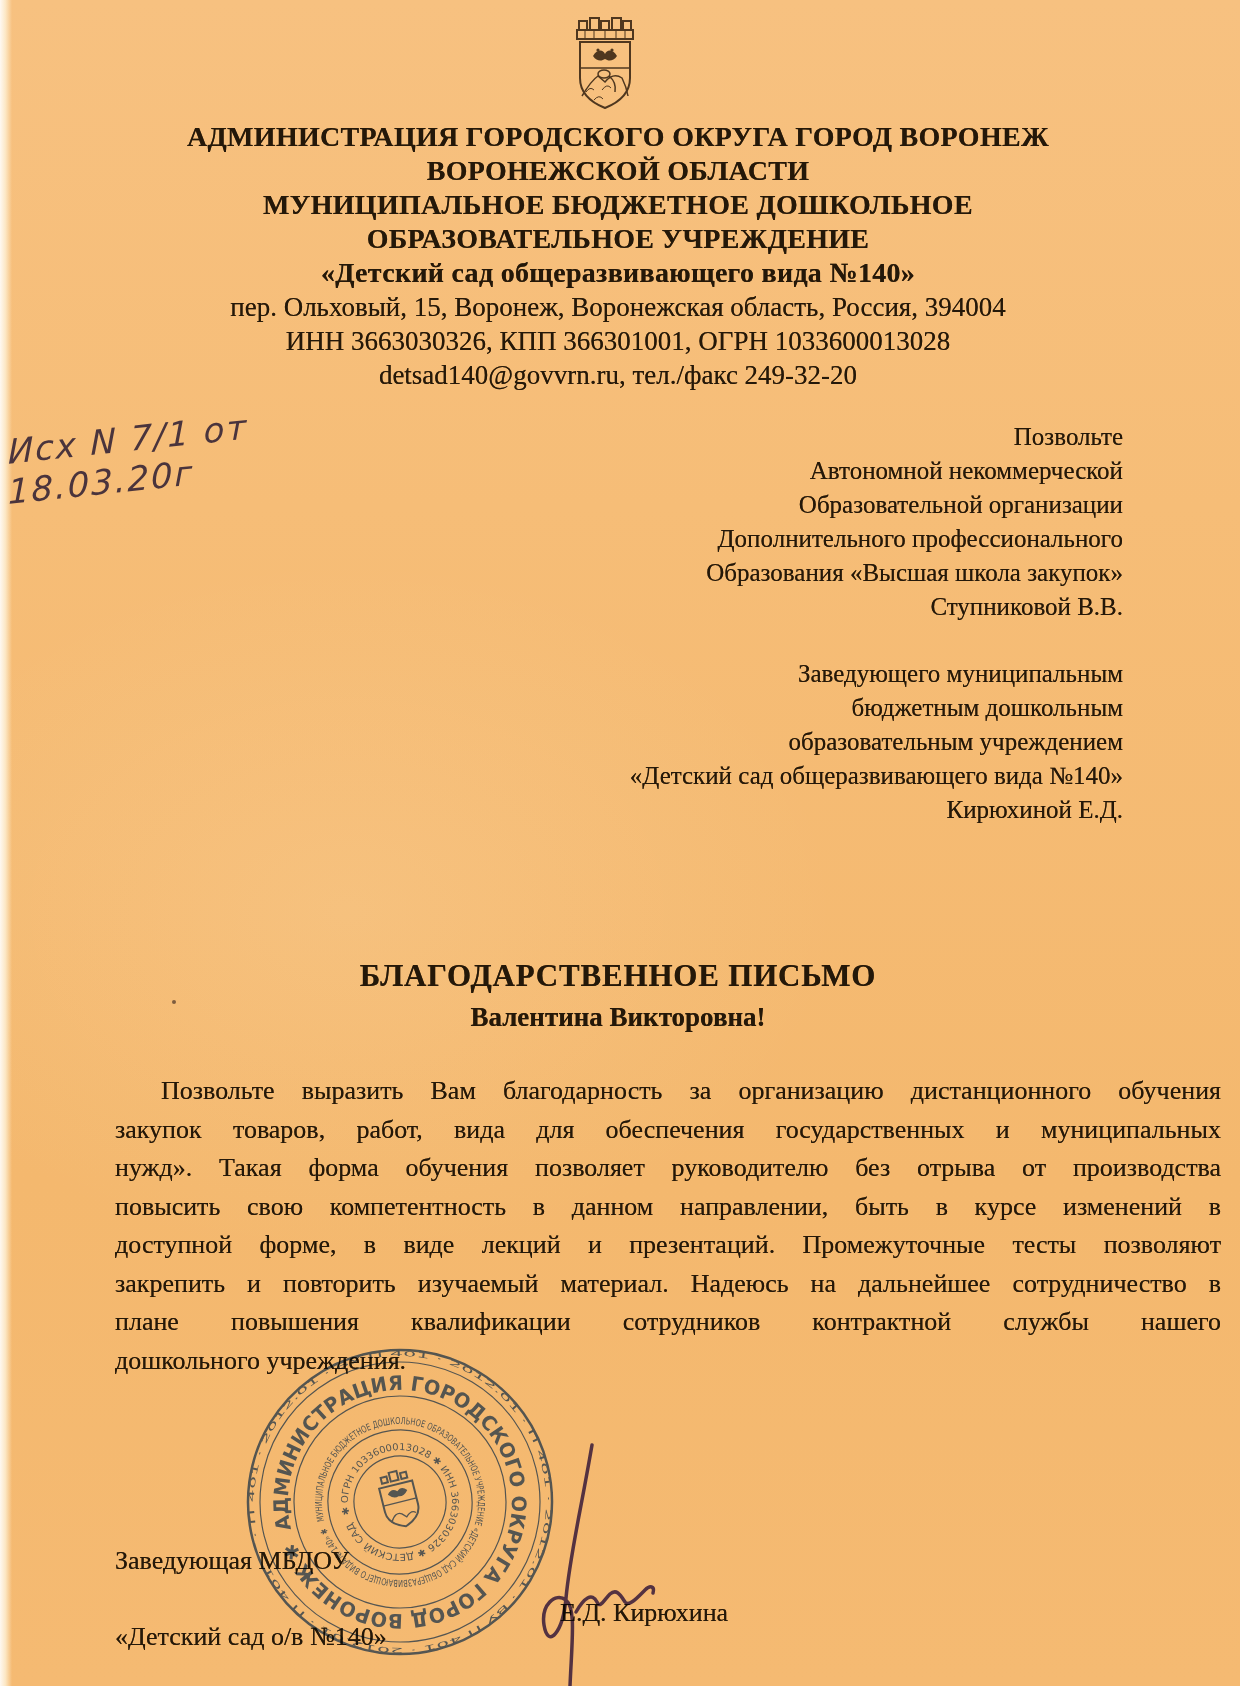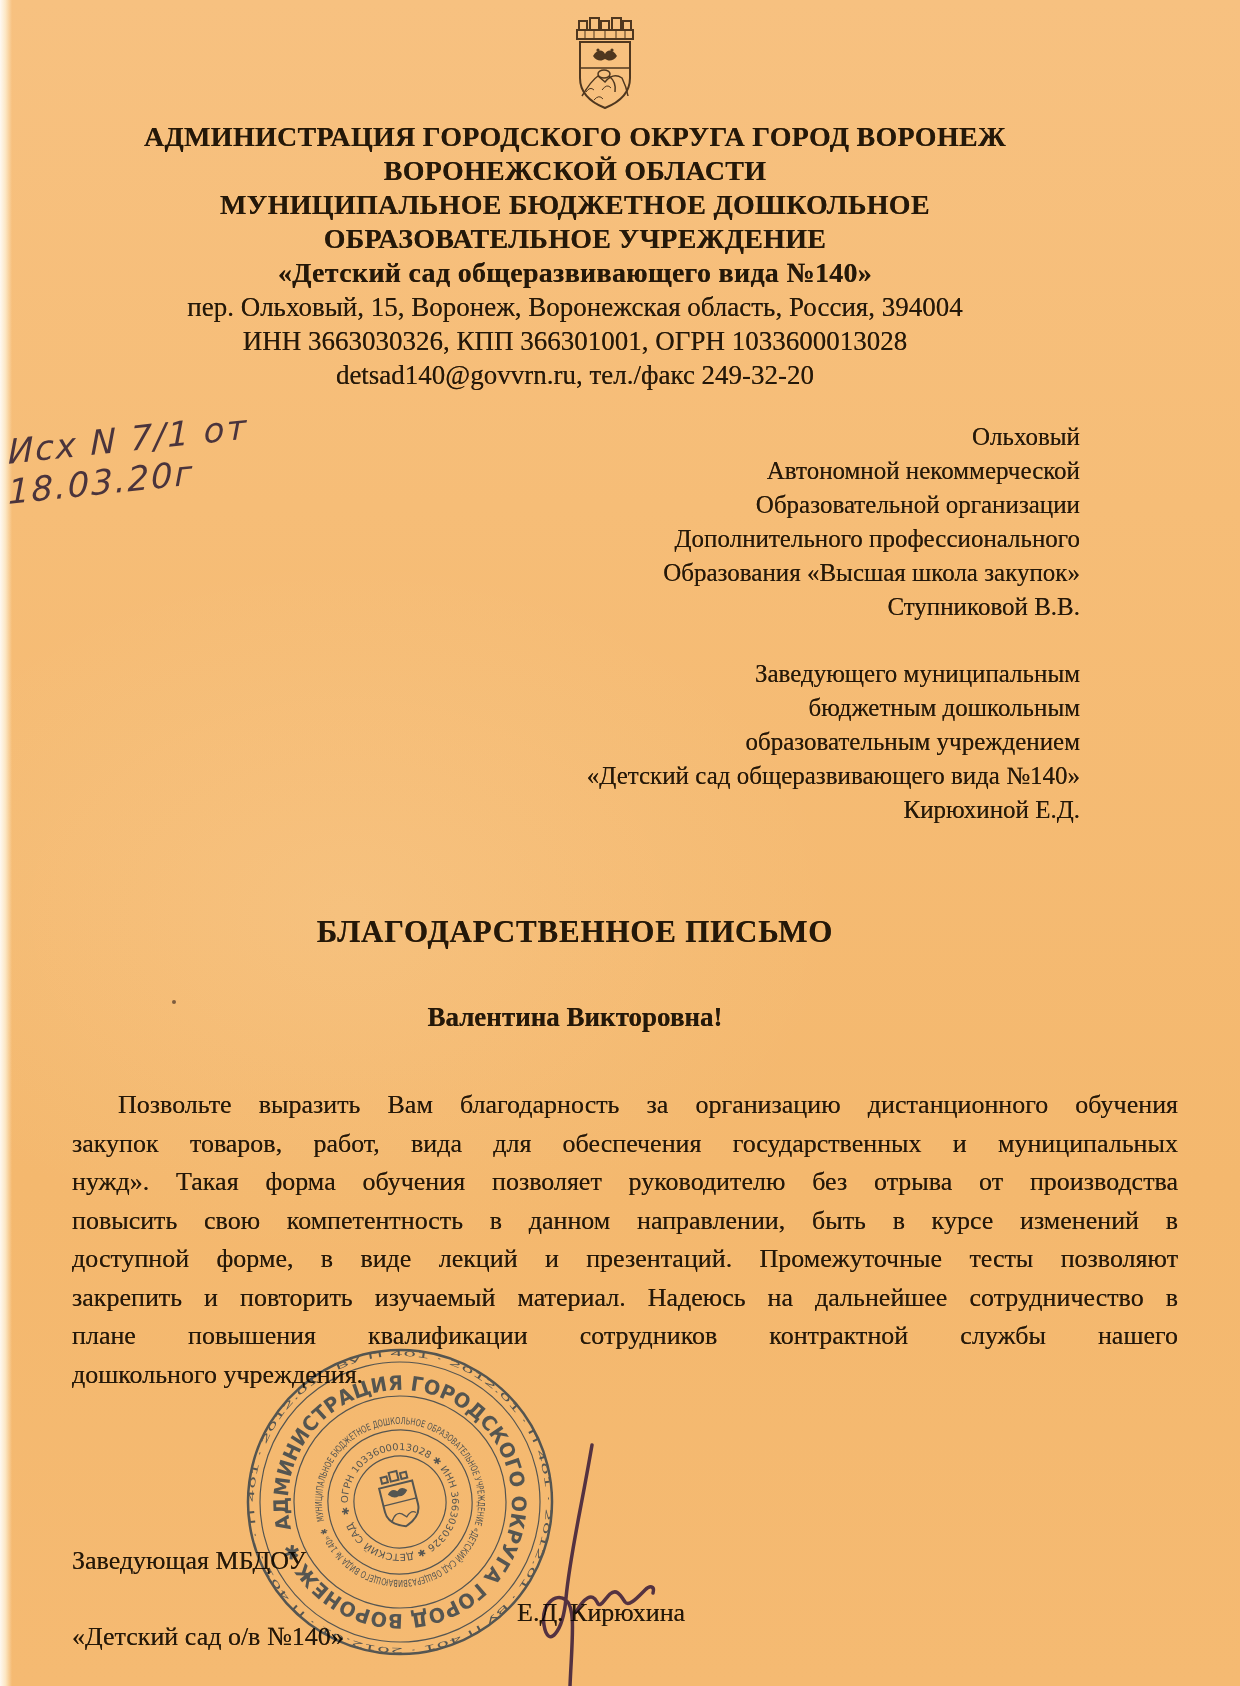--- a/index.html
+++ b/index.html
@@ -16,28 +16,28 @@
   }
   .scan-edge{
     position:absolute;left:0;top:0;width:12px;height:100%;
     background:linear-gradient(90deg,#ffffff 0%,#fdeccd 45%,rgba(253,236,205,0) 100%);
     opacity:.9;
   }
   .abs{position:absolute;}
   .center-block{left:0;width:1150px;text-align:center;}
   .lh-line{font-weight:bold;font-size:28px;line-height:34px;letter-spacing:.3px;}
   .lh-plain{font-weight:normal;font-size:27px;line-height:34px;text-align:center;}
-  .soft-ink{text-shadow:0 0 .5px rgba(46,24,4,.75);}
+  .soft-ink{text-shadow:0 0 .5px rgba(46,24,4,.75);padding-left:43px;}
   .addressee{left:560px;top:420px;width:520px;text-align:right;font-size:25px;line-height:34px;}
   .addr-block2{margin-top:33px;}
-  .title{top:914px;font-size:31px;font-weight:bold;letter-spacing:.8px;}
+  .title{top:958px;font-size:31px;font-weight:bold;letter-spacing:.8px;}
   .salutation{top:1002px;font-size:27px;font-weight:bold;}
   .body-text{left:72px;top:1072px;width:1106px;font-size:26px;}
   .bline{line-height:38.5px;text-align:justify;text-align-last:justify;white-space:normal;}
-  .bline.first{text-indent:46px;margin-top:14px;}
+  .bline.first{text-indent:46px;}
   .bline.last{text-align-last:left;}
   .sig-line{font-size:26px;line-height:34px;}
   .handwritten-ref{
     left:8px;top:432px;width:430px;
     font-family:"DejaVu Sans", sans-serif;
     font-style:italic;font-size:34px;letter-spacing:2px;
     color:#3e3674;
     transform:rotate(-6deg) skewX(-6deg);
     transform-origin:left bottom;
     mix-blend-mode:multiply;opacity:.92;
@@ -81,21 +81,21 @@
     <div class="lh-line">ОБРАЗОВАТЕЛЬНОЕ УЧРЕЖДЕНИЕ</div>
     <div class="lh-line">«Детский сад общеразвивающего вида №140»</div>
     <div class="lh-plain">пер. Ольховый, 15, Воронеж, Воронежская область, Россия, 394004</div>
     <div class="lh-plain">ИНН 3663030326, КПП 366301001, ОГРН 1033600013028</div>
     <div class="lh-plain">detsad140@govvrn.ru, тел./факс 249-32-20</div>
   </div>
 
   <div class="abs handwritten-ref">Исх N 7/1 от 18.03.20г</div>
 
   <div class="abs addressee soft-ink">
-    <div>Ольховый</div>
+    <div>Позвольте</div>
     <div>Автономной некоммерческой</div>
     <div>Образовательной организации</div>
     <div>Дополнительного профессионального</div>
     <div>Образования «Высшая школа закупок»</div>
     <div>Ступниковой В.В.</div>
     <div class="addr-block2">
       <div>Заведующего муниципальным</div>
       <div>бюджетным дошкольным</div>
       <div>образовательным учреждением</div>
       <div>«Детский сад общеразвивающего вида №140»</div>

